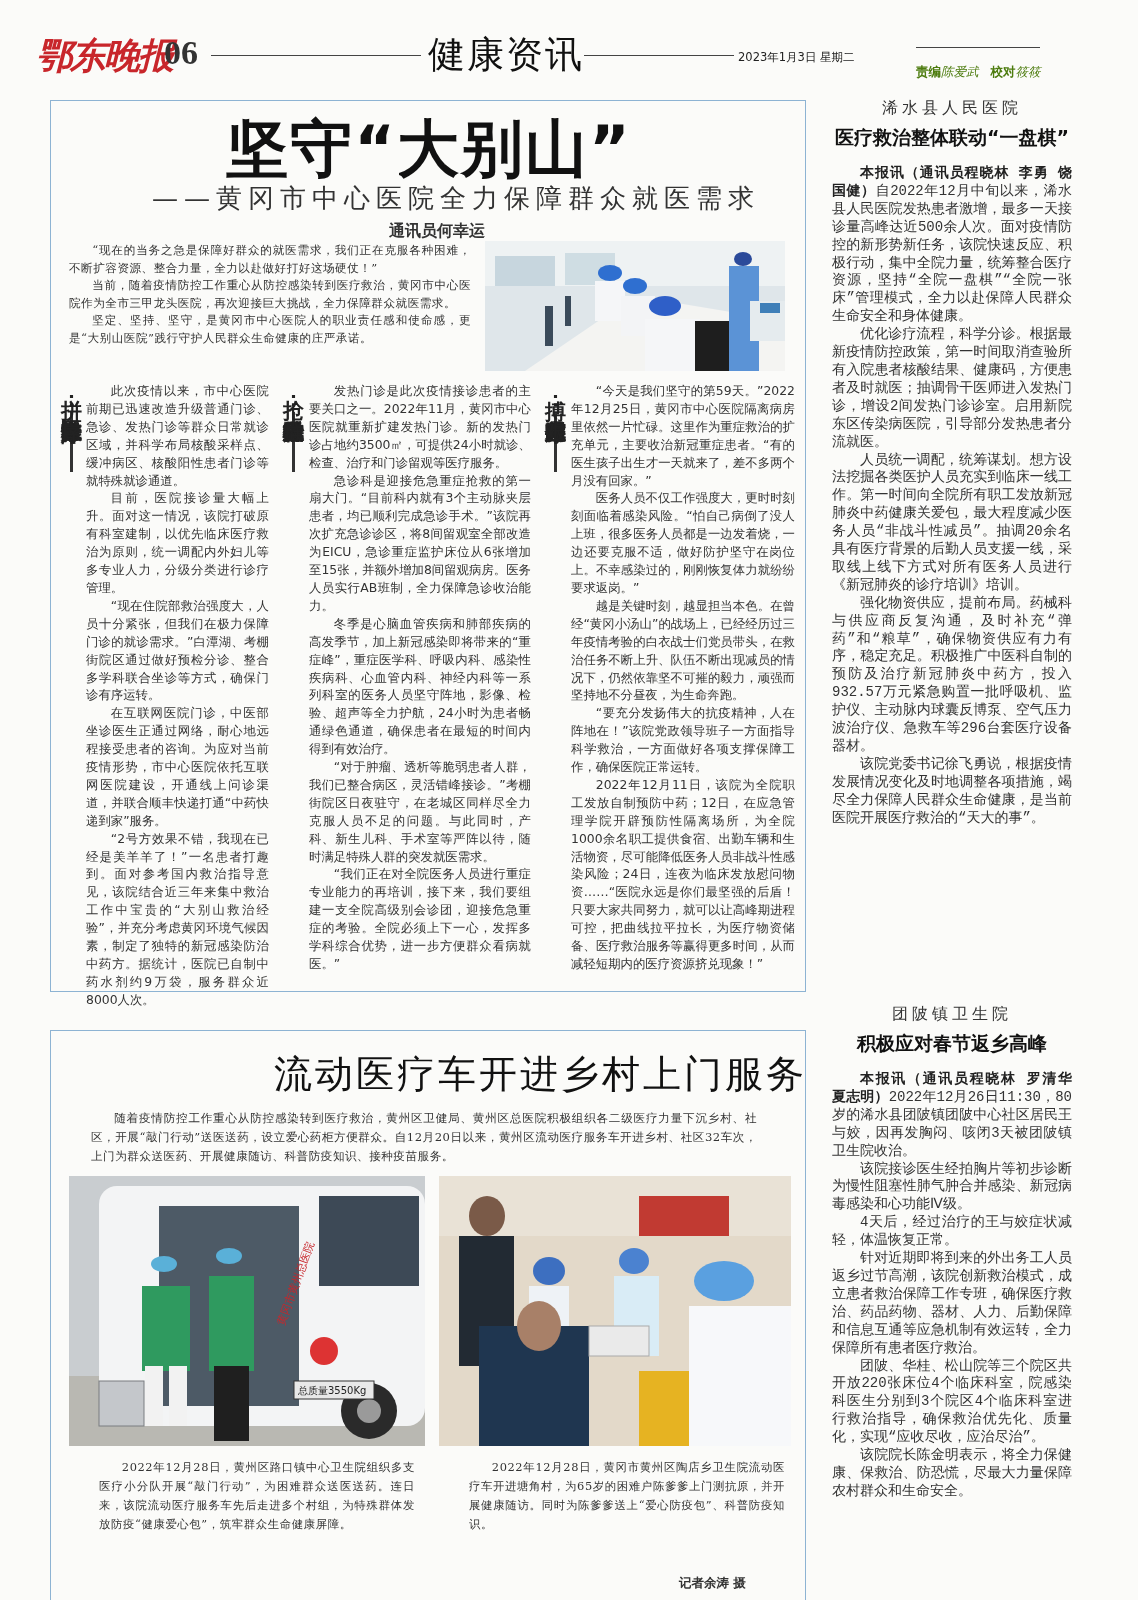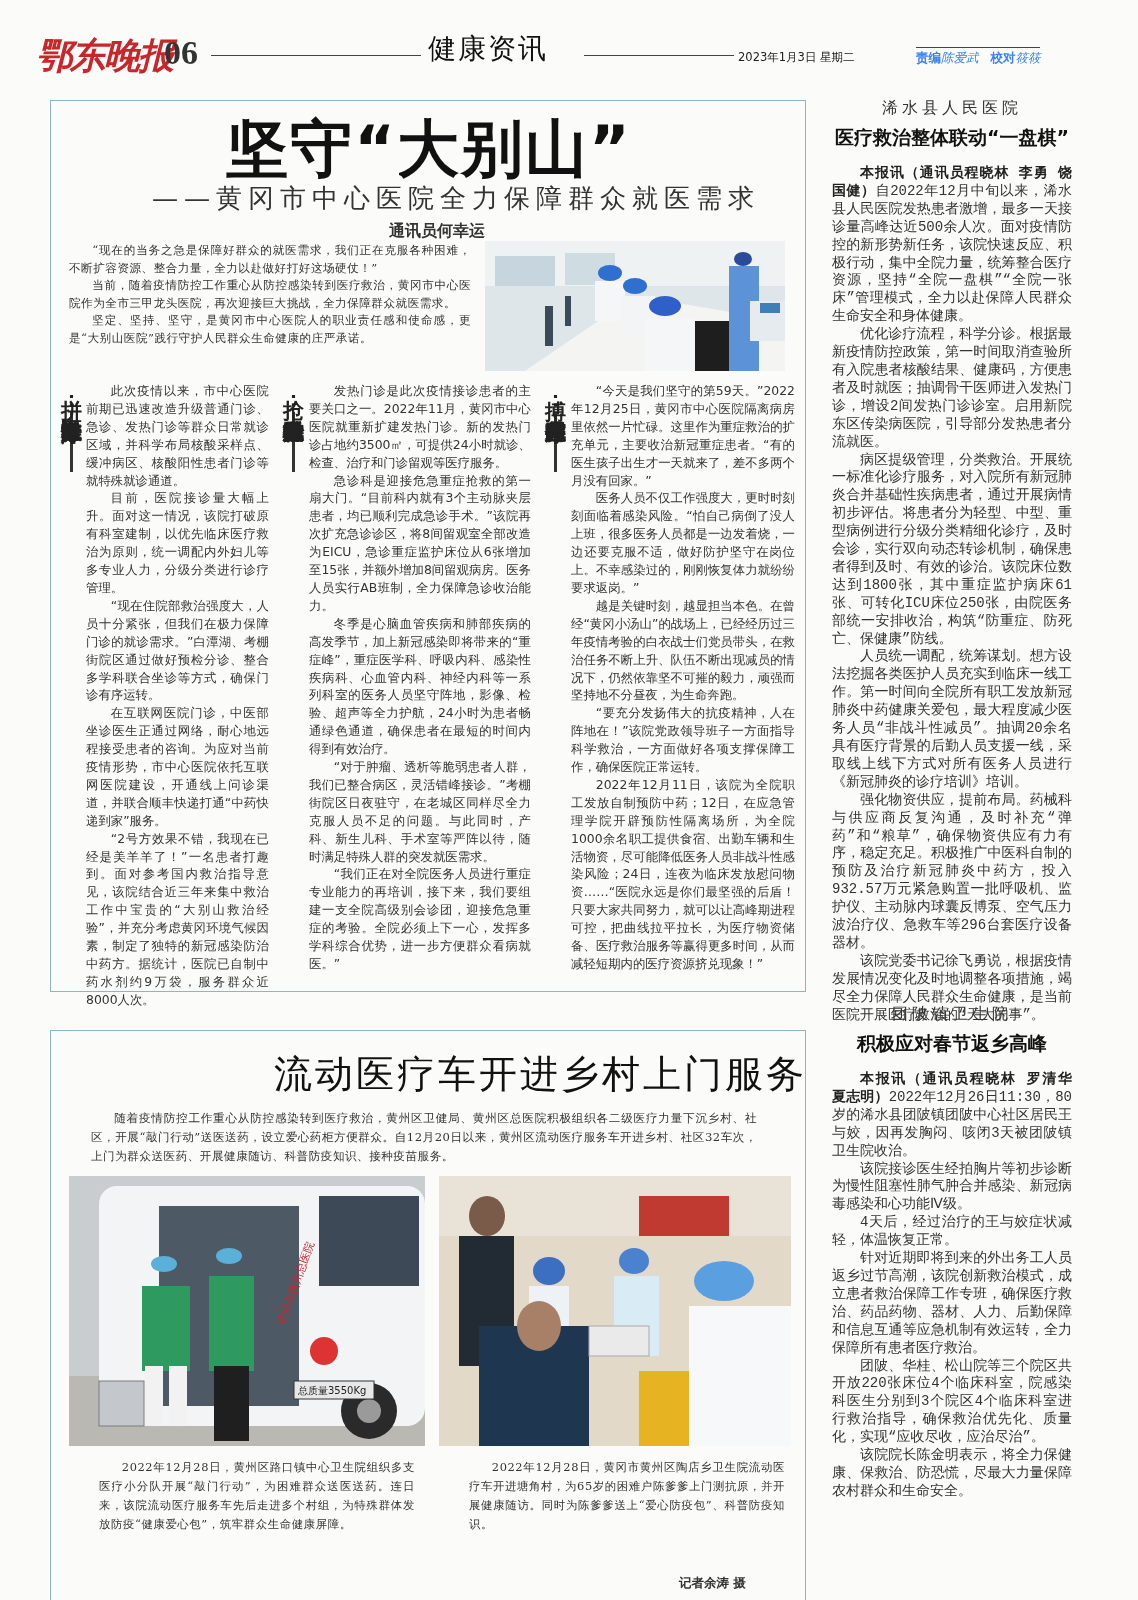--- a/index.html
+++ b/index.html
@@ -2,24 +2,24 @@
 <html><head>
 <meta charset="utf-8">
 <style>
   * { box-sizing: border-box; margin: 0; padding: 0; }
   body { width: 1138px; height: 1600px; background: #fbfbf9; font-family: "DejaVu Serif", serif; color: #2a2a2a; position: relative; overflow: hidden; }
   .abs { position: absolute; }
   
   .masthead { left: 36px; top: 30px; width: 1040px; height: 48px; }
   .logo { left: 0; top: 2px; font-family: "DejaVu Serif", serif; font-style: italic; font-weight: bold; font-size: 36px; color: #c8262b; letter-spacing: -2px; }
   .page-no { left: 128px; top: 4px; font-family: "Liberation Serif", serif; font-size: 34px; font-weight: bold; color: #333; }
-  .section-title { left: 392px; top: 0; font-family: "DejaVu Sans", sans-serif; font-size: 28px; color: #111; letter-spacing: 2px; }
+  .section-title { left: 392px; top: 0; font-family: "DejaVu Sans", sans-serif; font-size: 37px; color: #111; letter-spacing: 2px; }
   .rule { height: 1px; background: #444; }
   .date { left: 702px; top: 20px; font-family: "DejaVu Sans", sans-serif; font-size: 11.5px; color: #222; }
-  .editors { left: 880px; top: 17px; font-family: "DejaVu Sans", sans-serif; font-size: 12.5px; color: #3b82f6; border-top: 1px solid #444; padding-top: 2px; }
+  .editors { left: 880px; top: 17px; font-family: "DejaVu Sans", sans-serif; font-size: 12.5px; color: #4d7c0f; border-top: 1px solid #444; padding-top: 16px; }
 
   
   .frame { border: 1.5px solid #8db3d3; margin-top: 20px; }
   .headline { font-family: "DejaVu Sans", sans-serif; font-weight: bold; color: #111; }
   .subhead { font-family: "DejaVu Serif", serif; color: #333; letter-spacing: 6px; }
   .body-text { font-size: 12.4px; line-height: 17.9px; color: #333; text-align: justify; font-family: "DejaVu Sans", sans-serif; }
   .body-text p { text-indent: 2em; }
   .lead-text { font-size: 11.6px; line-height: 17.6px; color: #333; text-align: justify; letter-spacing: 0.5px; font-family: "DejaVu Serif", serif; }
   .lead-text p { text-indent: 2em; }
   .vhead { font-family: "DejaVu Sans", sans-serif; font-weight: bold; font-size: 21px; line-height: 24.5px; color: #222; width: 24px; text-align: center; }
@@ -120,21 +120,20 @@
     <p>2022年12月11日，该院为全院职工发放自制预防中药；12日，在应急管理学院开辟预防性隔离场所，为全院1000余名职工提供食宿、出勤车辆和生活物资，尽可能降低医务人员非战斗性感染风险；24日，连夜为临床发放慰问物资……“医院永远是你们最坚强的后盾！只要大家共同努力，就可以让高峰期进程可控，把曲线拉平拉长，为医疗物资储备、医疗救治服务等赢得更多时间，从而减轻短期内的医疗资源挤兑现象！”</p>
   </div>
 </div>
 
 <div class="abs" style="left:832px; top:98px; width:240px;">
   <div class="side-kicker">浠水县人民医院</div>
   <div class="side-title" style="margin-top:6px;">医疗救治整体联动“一盘棋”</div>
   <div class="side-text" style="margin-top:14px;">
     <p><b>本报讯（通讯员程晓林 李勇 饶国健）</b><span>自2022年12月中旬以来，浠水县人民医院发热患者激增，最多一天接诊量高峰达近500余人次。面对疫情防控的新形势新任务，该院快速反应、积极行动，集中全院力量，统筹整合医疗资源，坚持“全院一盘棋”“全院一张床”管理模式，全力以赴保障人民群众生命安全和身体健康。</span></p>
     <p>优化诊疗流程，科学分诊。根据最新疫情防控政策，第一时间取消查验所有入院患者核酸结果、健康码，方便患者及时就医；抽调骨干医师进入发热门诊，增设2间发热门诊诊室。启用新院东区传染病医院，引导部分发热患者分流就医。</p>
-    <p>病区提级管理，分类救治。开展统一标准化诊疗服务，对入院所有新冠肺炎合并基础性疾病患者，通过开展病情初步评估。将患者分为轻型、中型、重型病例进行分级分类精细化诊疗，及时会诊，实行双向动态转诊机制，确保患者得到及时、有效的诊治。该院床位数达到1800张，其中重症监护病床61张、可转化ICU床位250张，由院医务部统一安排收治，构筑“防重症、防死亡、保健康”防线。</p>
     <p>人员统一调配，统筹谋划。想方设法挖掘各类医护人员充实到临床一线工作。第一时间向全院所有职工发放新冠肺炎中药健康关爱包，最大程度减少医务人员“非战斗性减员”。抽调20余名具有医疗背景的后勤人员支援一线，采取线上线下方式对所有医务人员进行《新冠肺炎的诊疗培训》培训。</p>
     <p>强化物资供应，提前布局。药械科与供应商反复沟通，及时补充“弹药”和“粮草”，确保物资供应有力有序，稳定充足。积极推广中医科自制的预防及治疗新冠肺炎中药方，投入932.57万元紧急购置一批呼吸机、监护仪、主动脉内球囊反博泵、空气压力波治疗仪、急救车等296台套医疗设备器材。</p>
     <p>该院党委书记徐飞勇说，根据疫情发展情况变化及时地调整各项措施，竭尽全力保障人民群众生命健康，是当前医院开展医疗救治的“天大的事”。</p>
   </div>
 </div>
 
 <div class="abs frame" style="left:50px; top:1010px; width:756px; height:580px;">
   <div class="abs headline" style="left:0; top:18px; width:756px; text-align:right; font-size:38px; font-weight:normal; letter-spacing:3px;">流动医疗车开进乡村上门服务</div>
   <div class="abs lead-text" style="left:40px; top:78px; width:666px; font-size:11.6px; line-height:18.8px;">
     <p>随着疫情防控工作重心从防控感染转到医疗救治，黄州区卫健局、黄州区总医院积极组织各二级医疗力量下沉乡村、社区，开展“敲门行动”送医送药，设立爱心药柜方便群众。自12月20日以来，黄州区流动医疗服务车开进乡村、社区32车次，上门为群众送医药、开展健康随访、科普防疫知识、接种疫苗服务。</p>

